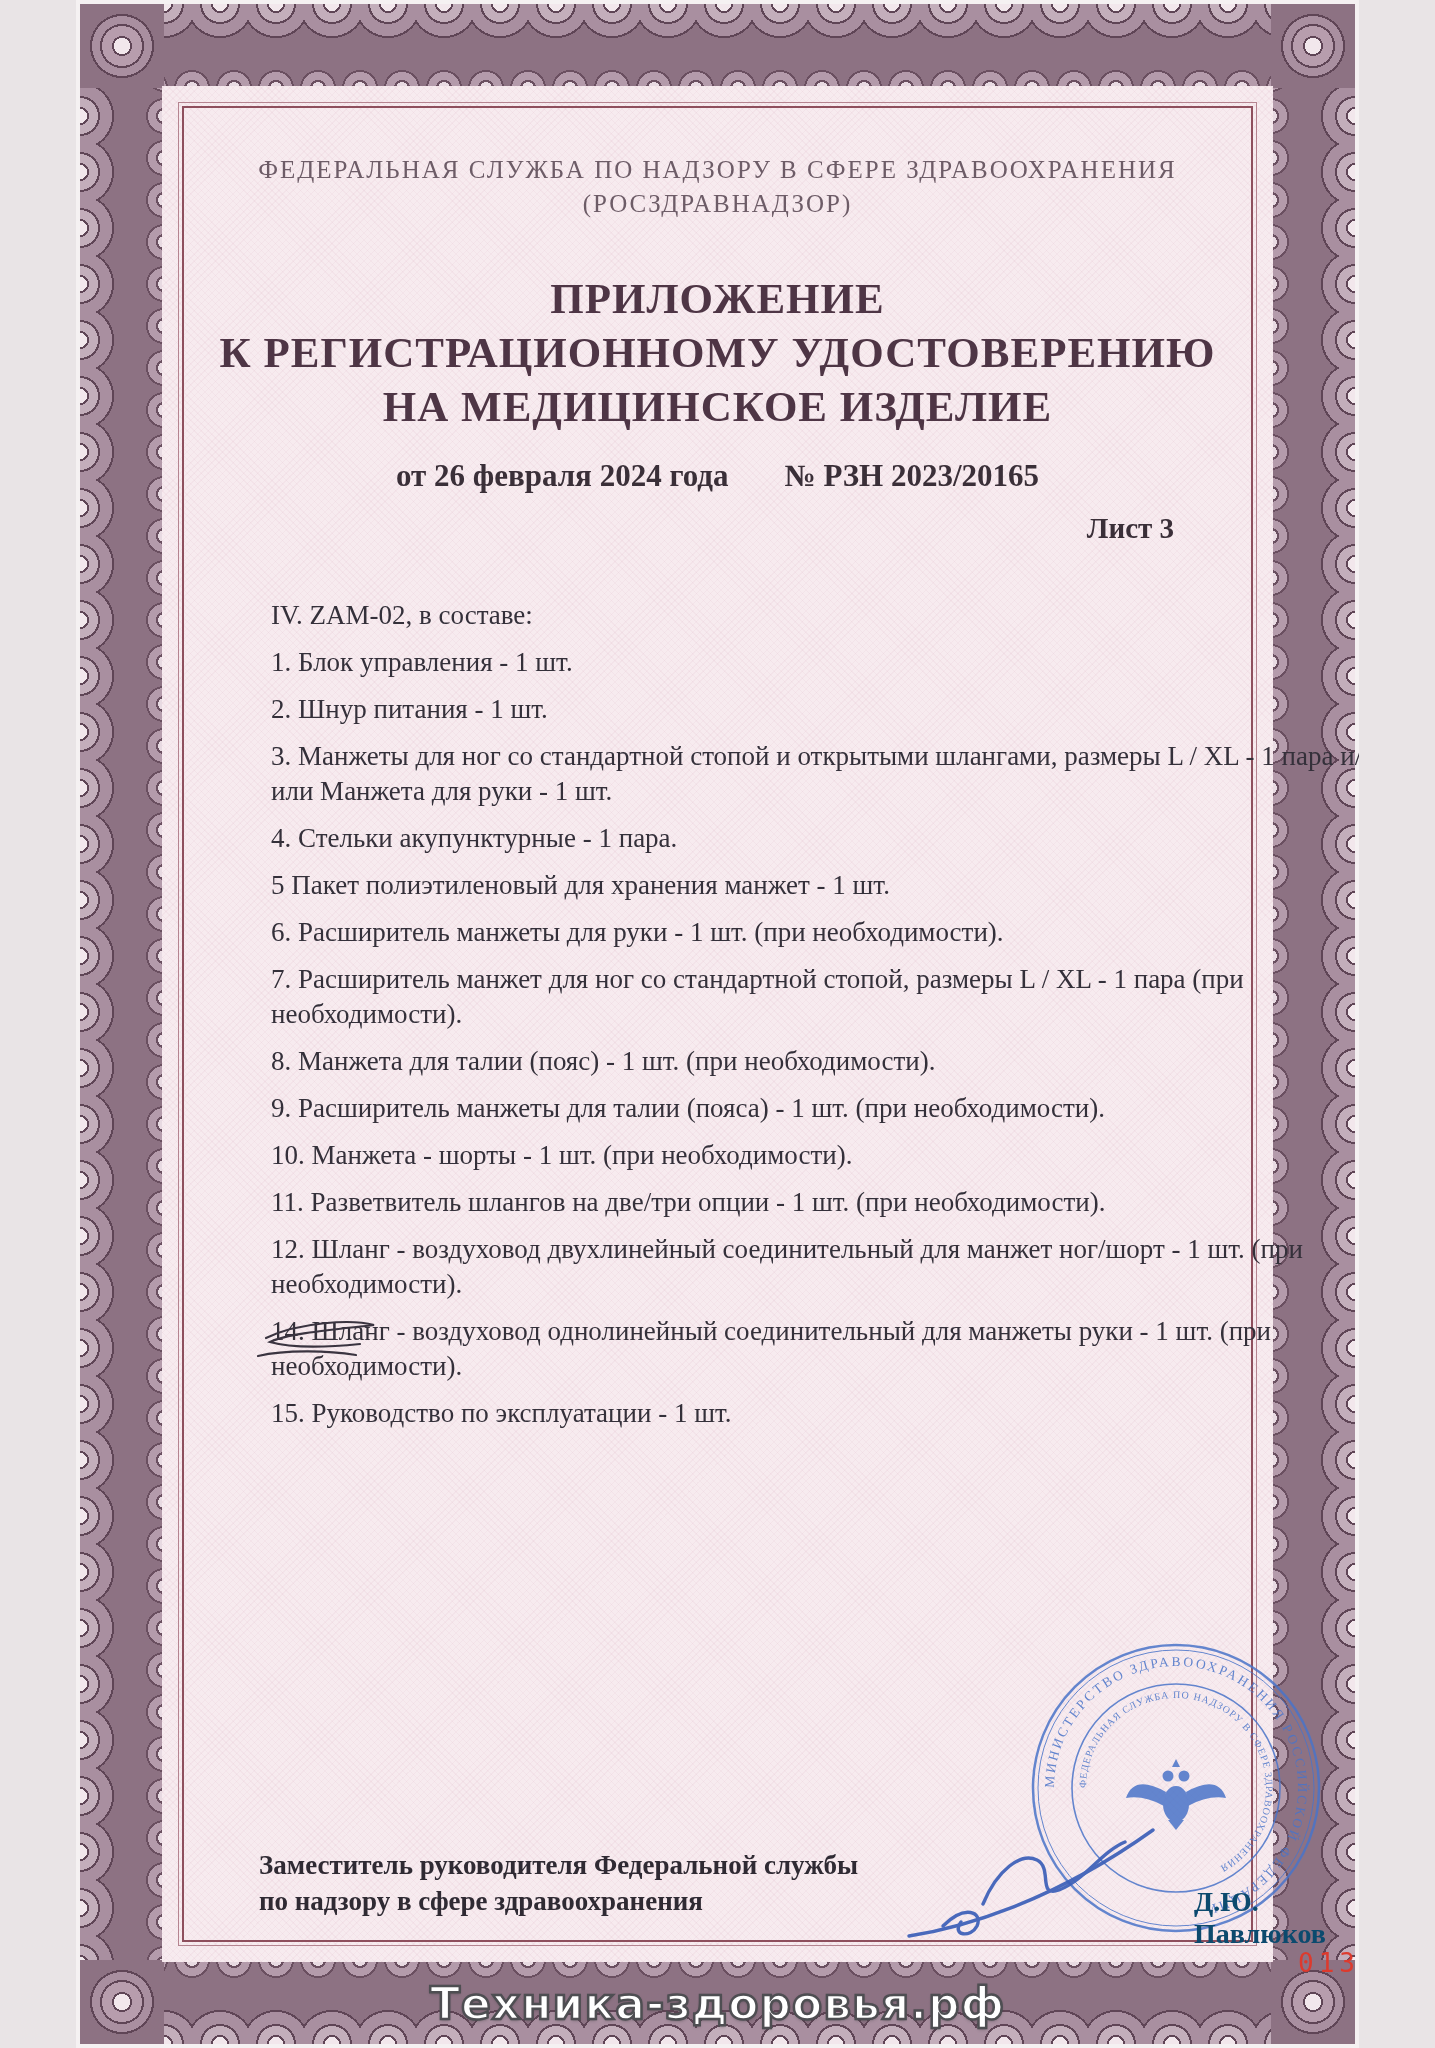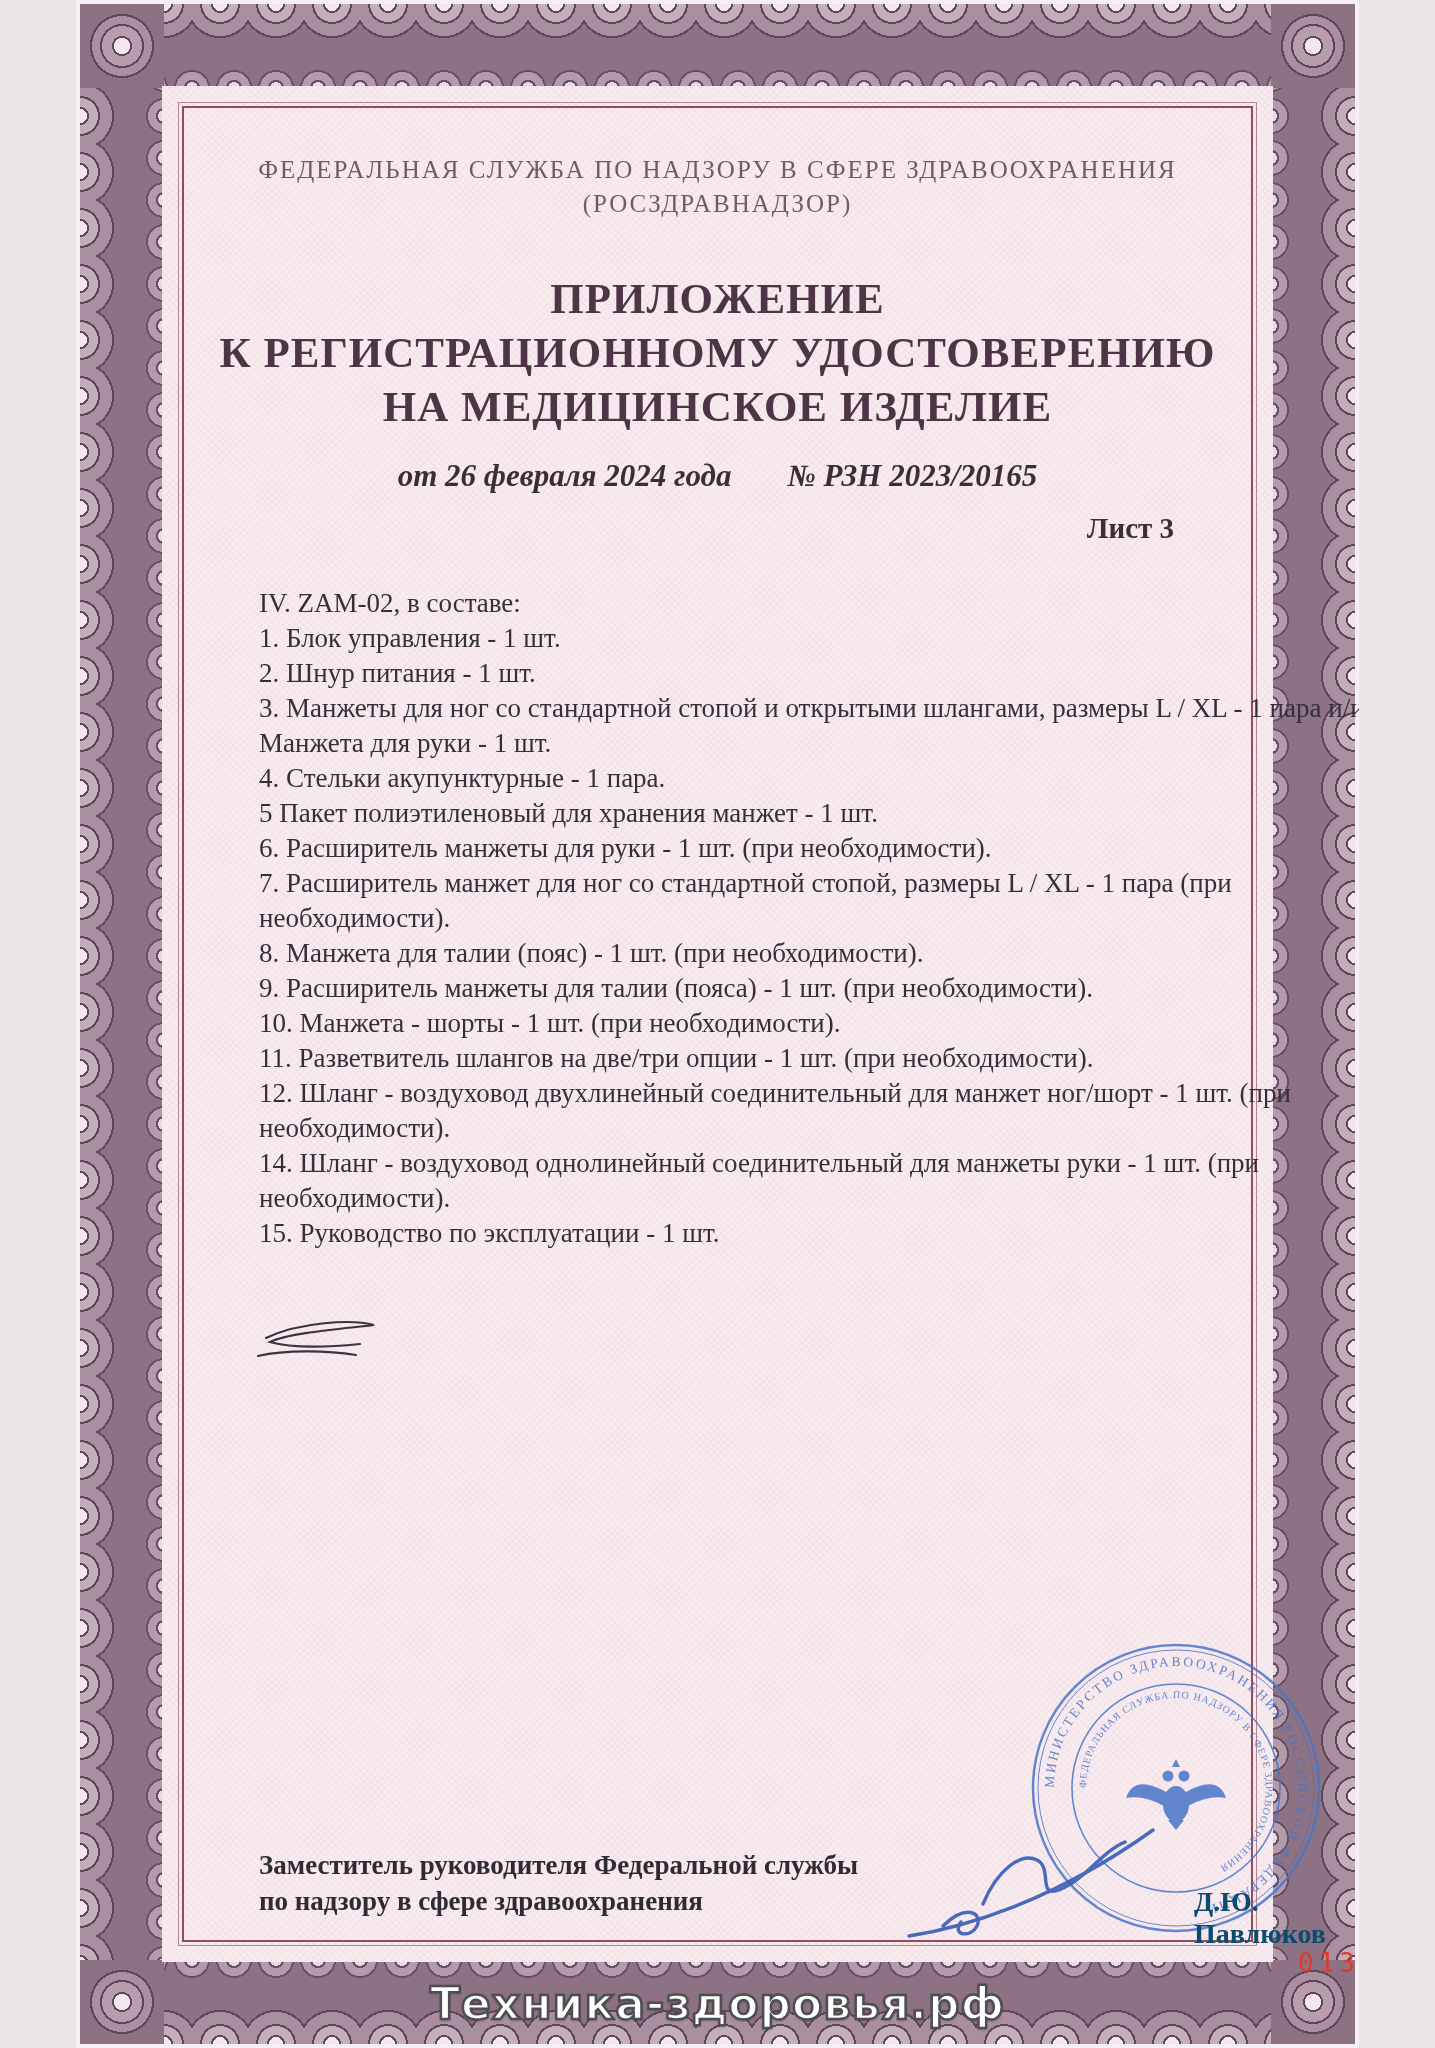--- a/index.html
+++ b/index.html
@@ -44,24 +44,24 @@
     background-image:
       repeating-linear-gradient(45deg, rgba(196,128,156,0.07) 0 1px, rgba(0,0,0,0) 1px 5px),
       repeating-linear-gradient(-45deg, rgba(196,128,156,0.07) 0 1px, rgba(0,0,0,0) 1px 5px);}
   .rule-line{position:absolute;inset:106px;border:2px solid #8e4f5d;outline:1px solid #b58490;outline-offset:3px;pointer-events:none;}
 
   
   .abs{position:absolute;}
   .centered{left:0;right:0;text-align:center;}
   .agency{color:#6d5c67;font-size:25px;letter-spacing:2px;}
   .doc-title{color:#4e3545;font-weight:bold;font-size:43px;letter-spacing:1px;line-height:54px;}
-  .date-row{display:flex;justify-content:center;gap:56px;font-weight:bold;font-size:31px;color:#3a2f38;font-style:italic;}
+  .date-row{display:flex;justify-content:center;gap:56px;font-weight:bold;font-size:31px;color:#3a2f38;}
   .sheet-no{font-weight:bold;font-size:29px;color:#3a2f38;}
   .body-text{left:183px;top:586px;width:1150px;font-size:27px;line-height:35px;color:#34303a;}
-  .body-text p{margin:0;}
+  .body-text p{margin:12px;}
   .sig-caption{font-weight:bold;font-size:27px;color:#2f2a33;}
   .sig-name{font-weight:bold;font-size:28px;color:#0c4a6e;}
   .serial{font-family:"DejaVu Sans Mono",monospace;font-size:26px;letter-spacing:5px;color:#dd3a2d;}
   .watermark{top:1978px;font-family:"DejaVu Sans","Liberation Sans",sans-serif;
     font-weight:bold;font-size:44px;color:#ffffff;
     -webkit-text-stroke:2.5px #4e4e52;
     text-shadow:0 0 2px rgba(60,60,64,0.55), 0 2px 3px rgba(60,60,64,0.35);
     letter-spacing:1px;}
   .stamp-wrap{left:948px;top:1636px;width:304px;height:304px;opacity:0.85;}
   .sig-wrap{left:815px;top:1808px;width:290px;height:160px;}

